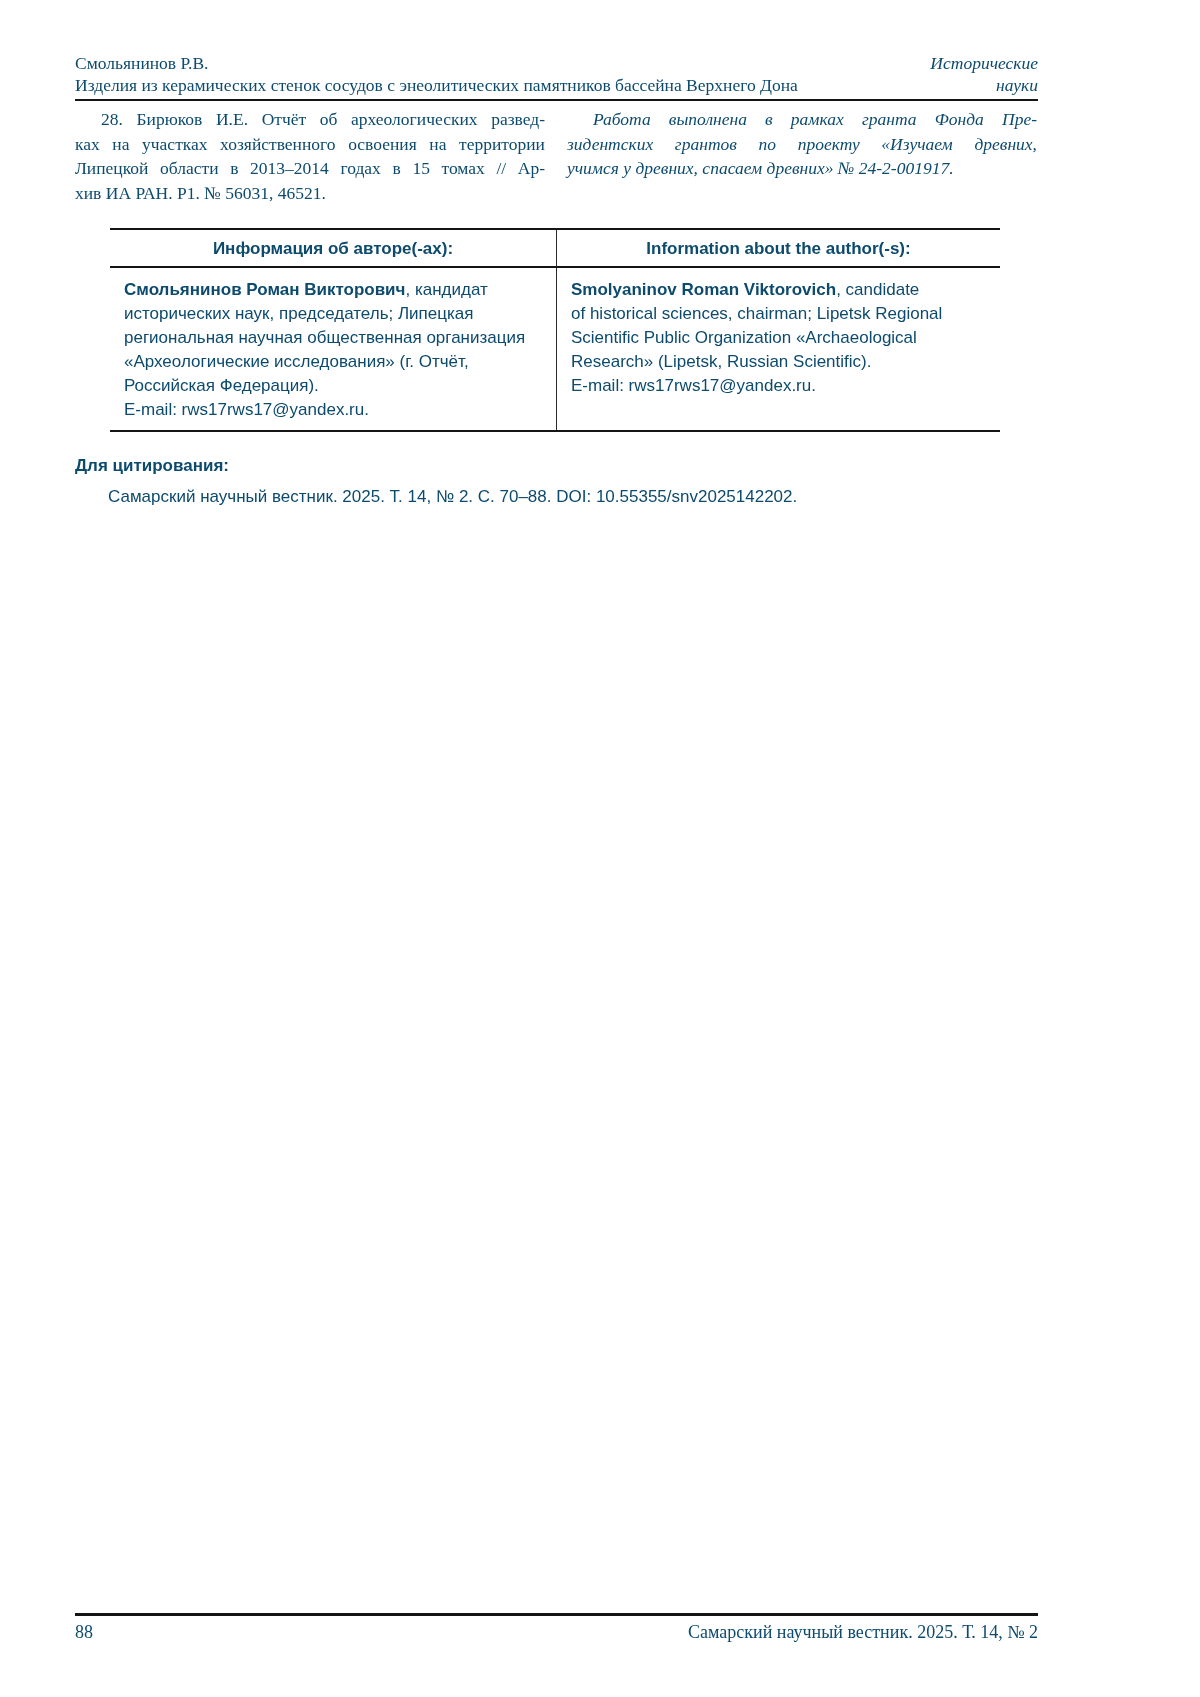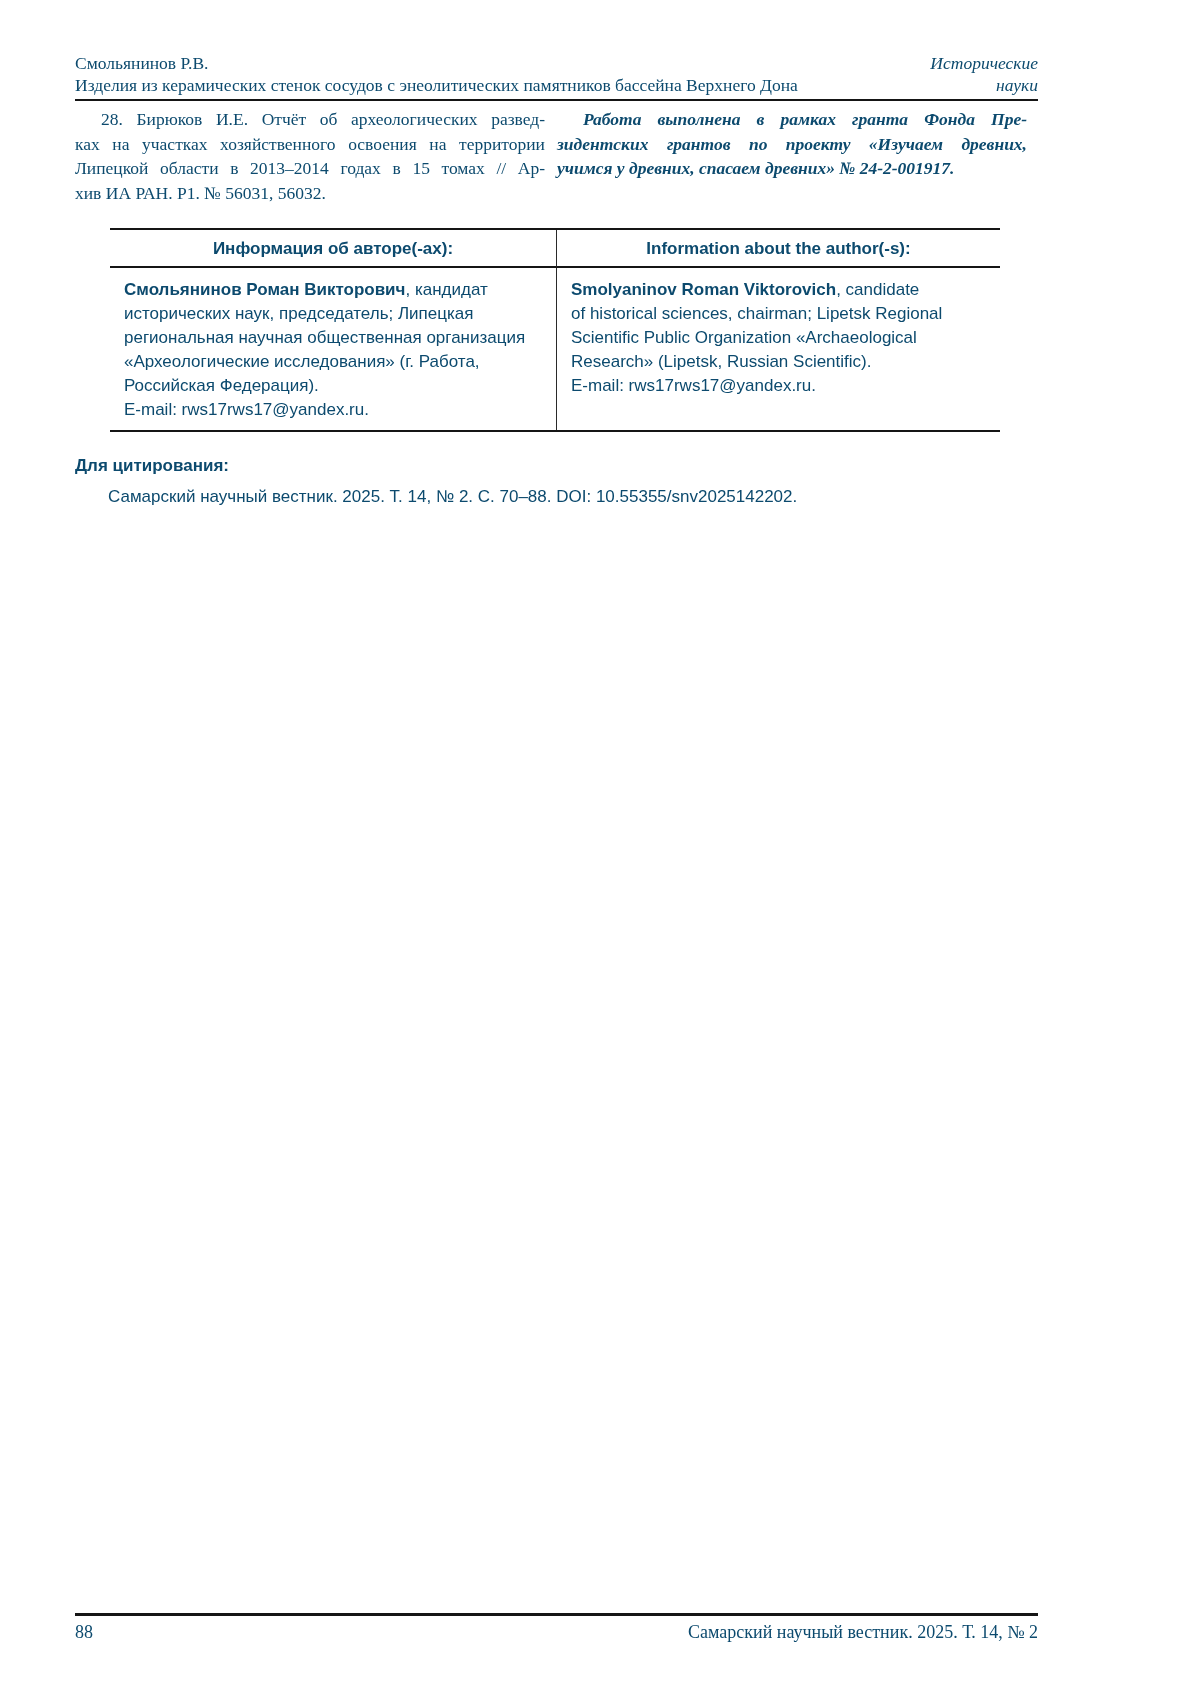--- a/index.html
+++ b/index.html
@@ -27,28 +27,28 @@
   .rh-left { white-space: nowrap; }
   .rh-right { font-style: italic; }
 
   
   .columns {
     position: absolute;
     left: 75px;
     top: 107px;
     width: 962px;
     display: flex;
-    gap: 12px;
+    gap: 22px;
     font-size: 17.5px;
   }
   .col { width: 470px; line-height: 24.5px; }
   .col .ln { text-align: justify; text-align-last: justify; }
   .col .ln.first { text-indent: 26px; }
   .col .ln.last { text-align-last: auto; }
-  .grant-col { font-weight: bold; font-style: italic; }
+  .grant-col { font-weight: normal; font-style: italic; }
 
   
   .authors-table {
     position: absolute;
     left: 110px;
     top: 228px;
     width: 890px;
     border-top: 2px solid #151515;
     border-bottom: 2px solid #151515;
     font-family: "Liberation Sans", sans-serif;
@@ -108,38 +108,38 @@
       <span class="rh-left">Изделия из керамических стенок сосудов с энеолитических памятников бассейна Верхнего Дона</span>
       <span class="rh-right">науки</span>
     </div>
   </div>
 
   <div class="columns">
     <div class="col">
       <div class="ln first">28. Бирюков И.Е. Отчёт об археологических развед-</div>
       <div class="ln">ках на участках хозяйственного освоения на территории</div>
       <div class="ln">Липецкой области в 2013–2014 годах в 15 томах // Ар-</div>
-      <div class="ln last">хив ИА РАН. Р1. № 56031, 56032.</div>
+      <div class="ln last">хив ИА РАН. Р1. № 56031, 46521.</div>
     </div>
     <div class="col grant-col">
       <div class="ln first">Работа выполнена в рамках гранта Фонда Пре-</div>
       <div class="ln">зидентских грантов по проекту «Изучаем древних,</div>
       <div class="ln last">учимся у древних, спасаем древних» № 24-2-001917.</div>
     </div>
   </div>
 
   <div class="authors-table">
     <div class="t-head cell-ru">Информация об авторе(-ах):</div>
     <div class="t-head">Information about the author(-s):</div>
 
     <div class="t-cell cell-ru">
       <div><span class="b">Смольянинов Роман Викторович</span><span>, кандидат</span></div>
       <div>исторических наук, председатель; Липецкая</div>
       <div>региональная научная общественная организация</div>
-      <div>«Археологические исследования» (г. Работа,</div>
+      <div>«Археологические исследования» (г. Отчёт,</div>
       <div>Российская Федерация).</div>
       <div>E-mail: rws17rws17@yandex.ru.</div>
     </div>
 
     <div class="t-cell">
       <div><span class="b">Smolyaninov Roman Viktorovich</span><span>, candidate</span></div>
       <div>of historical sciences, chairman; Lipetsk Regional</div>
       <div>Scientific Public Organization «Archaeological</div>
       <div>Research» (Lipetsk, Russian Scientific).</div>
       <div>E-mail: rws17rws17@yandex.ru.</div>

